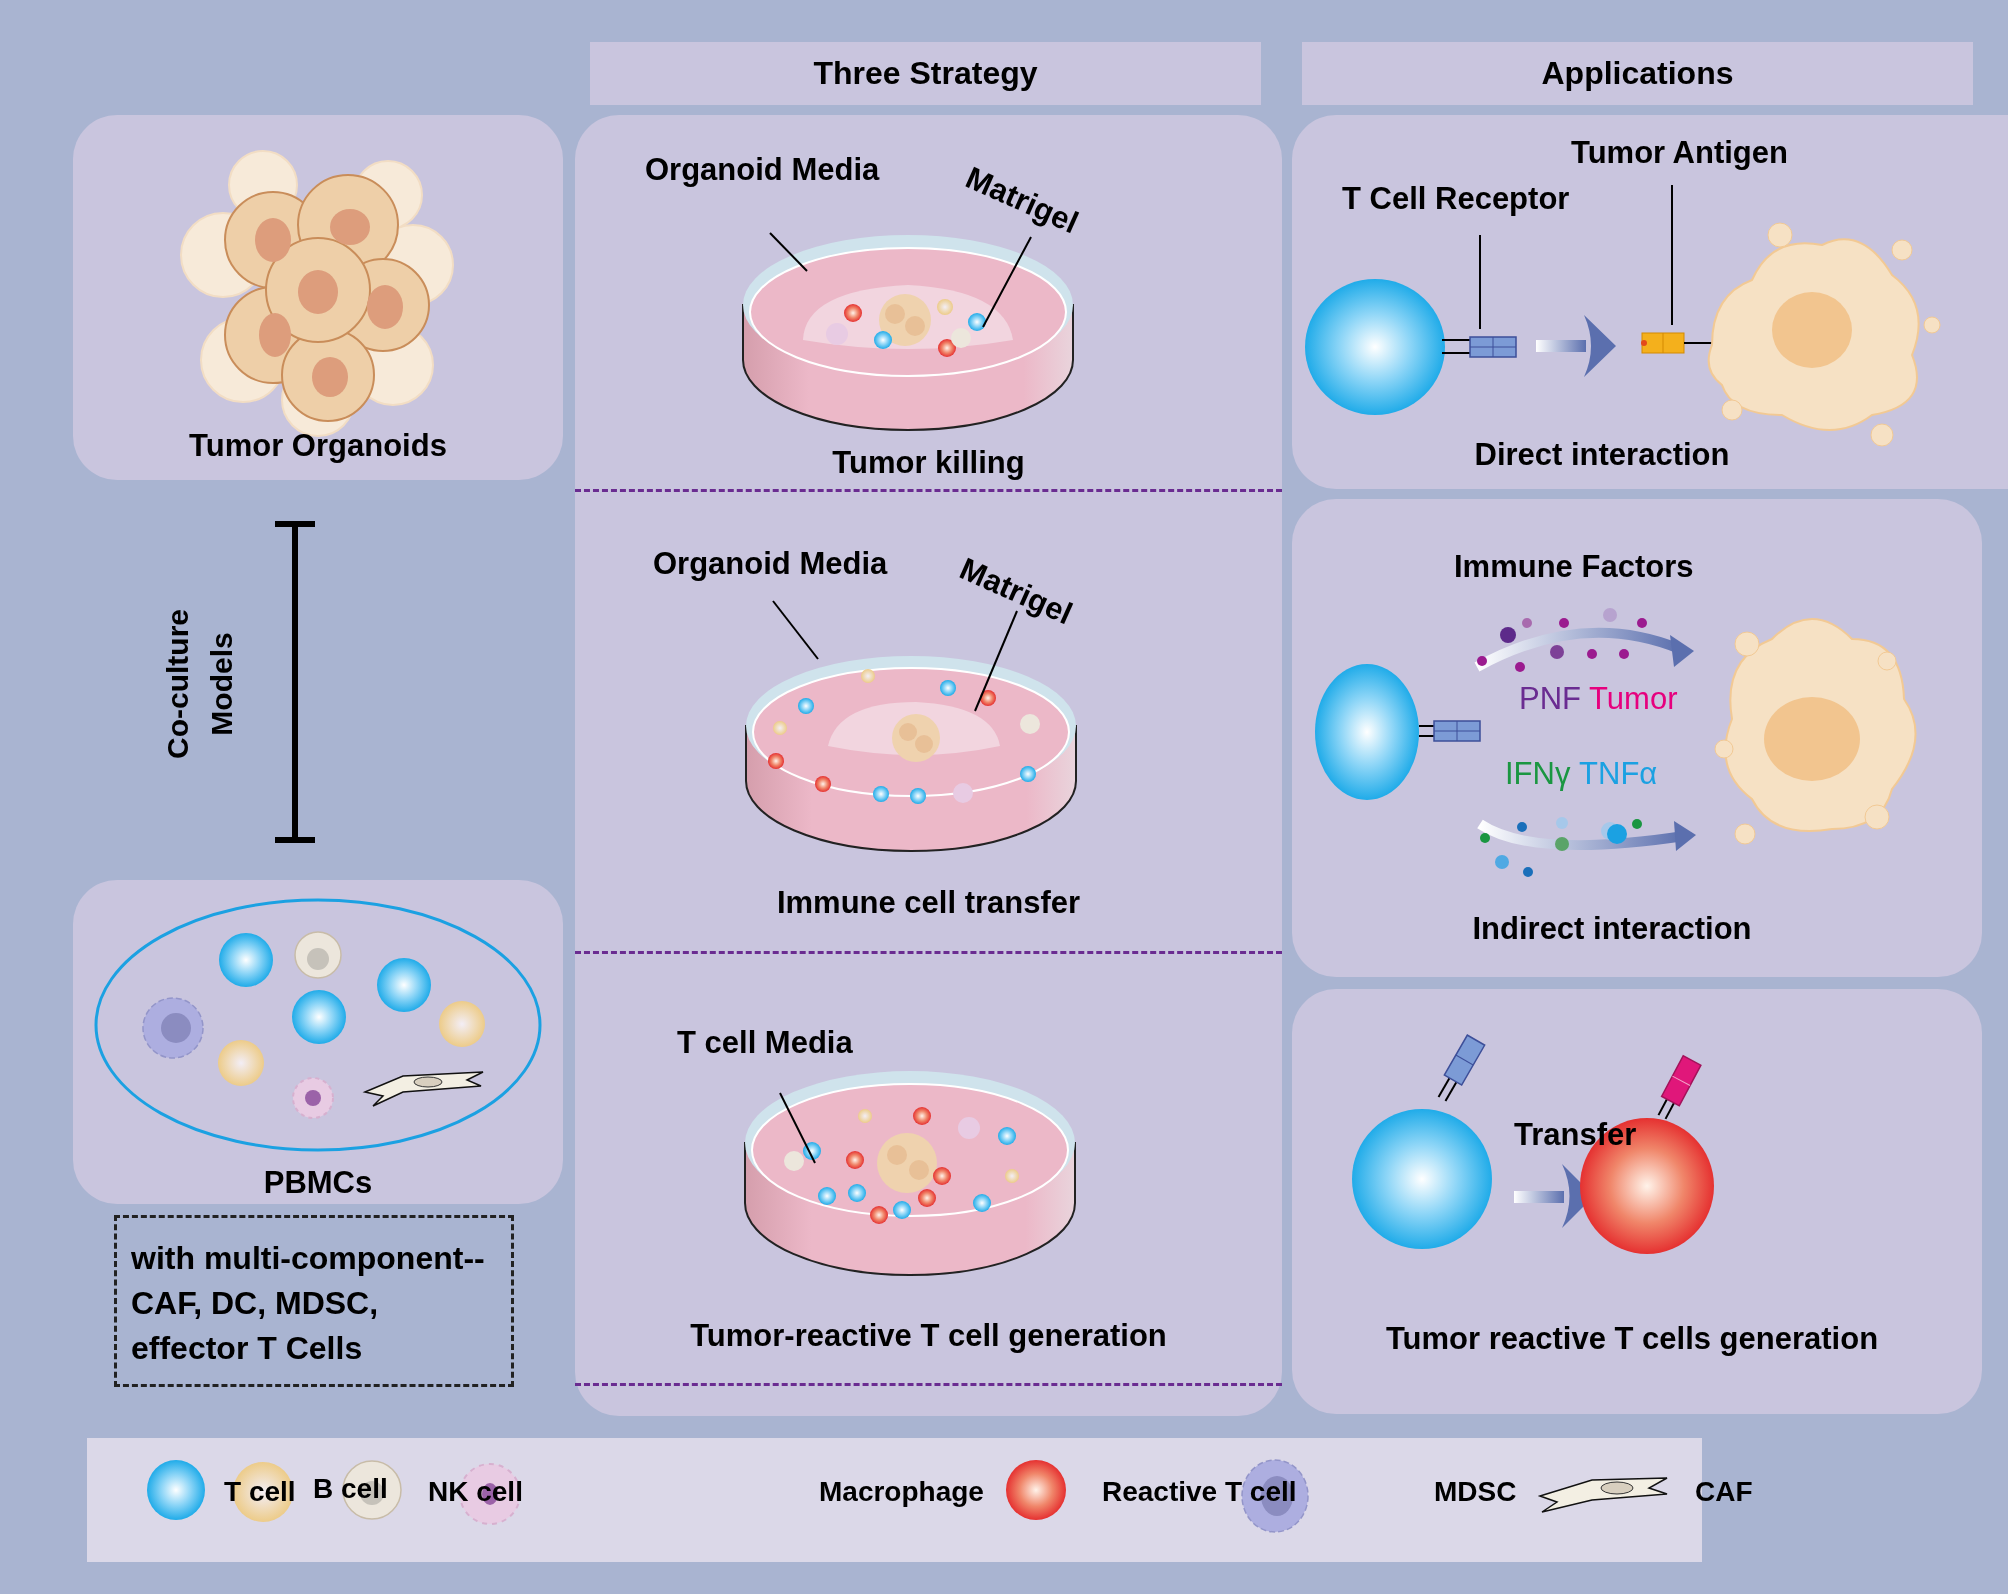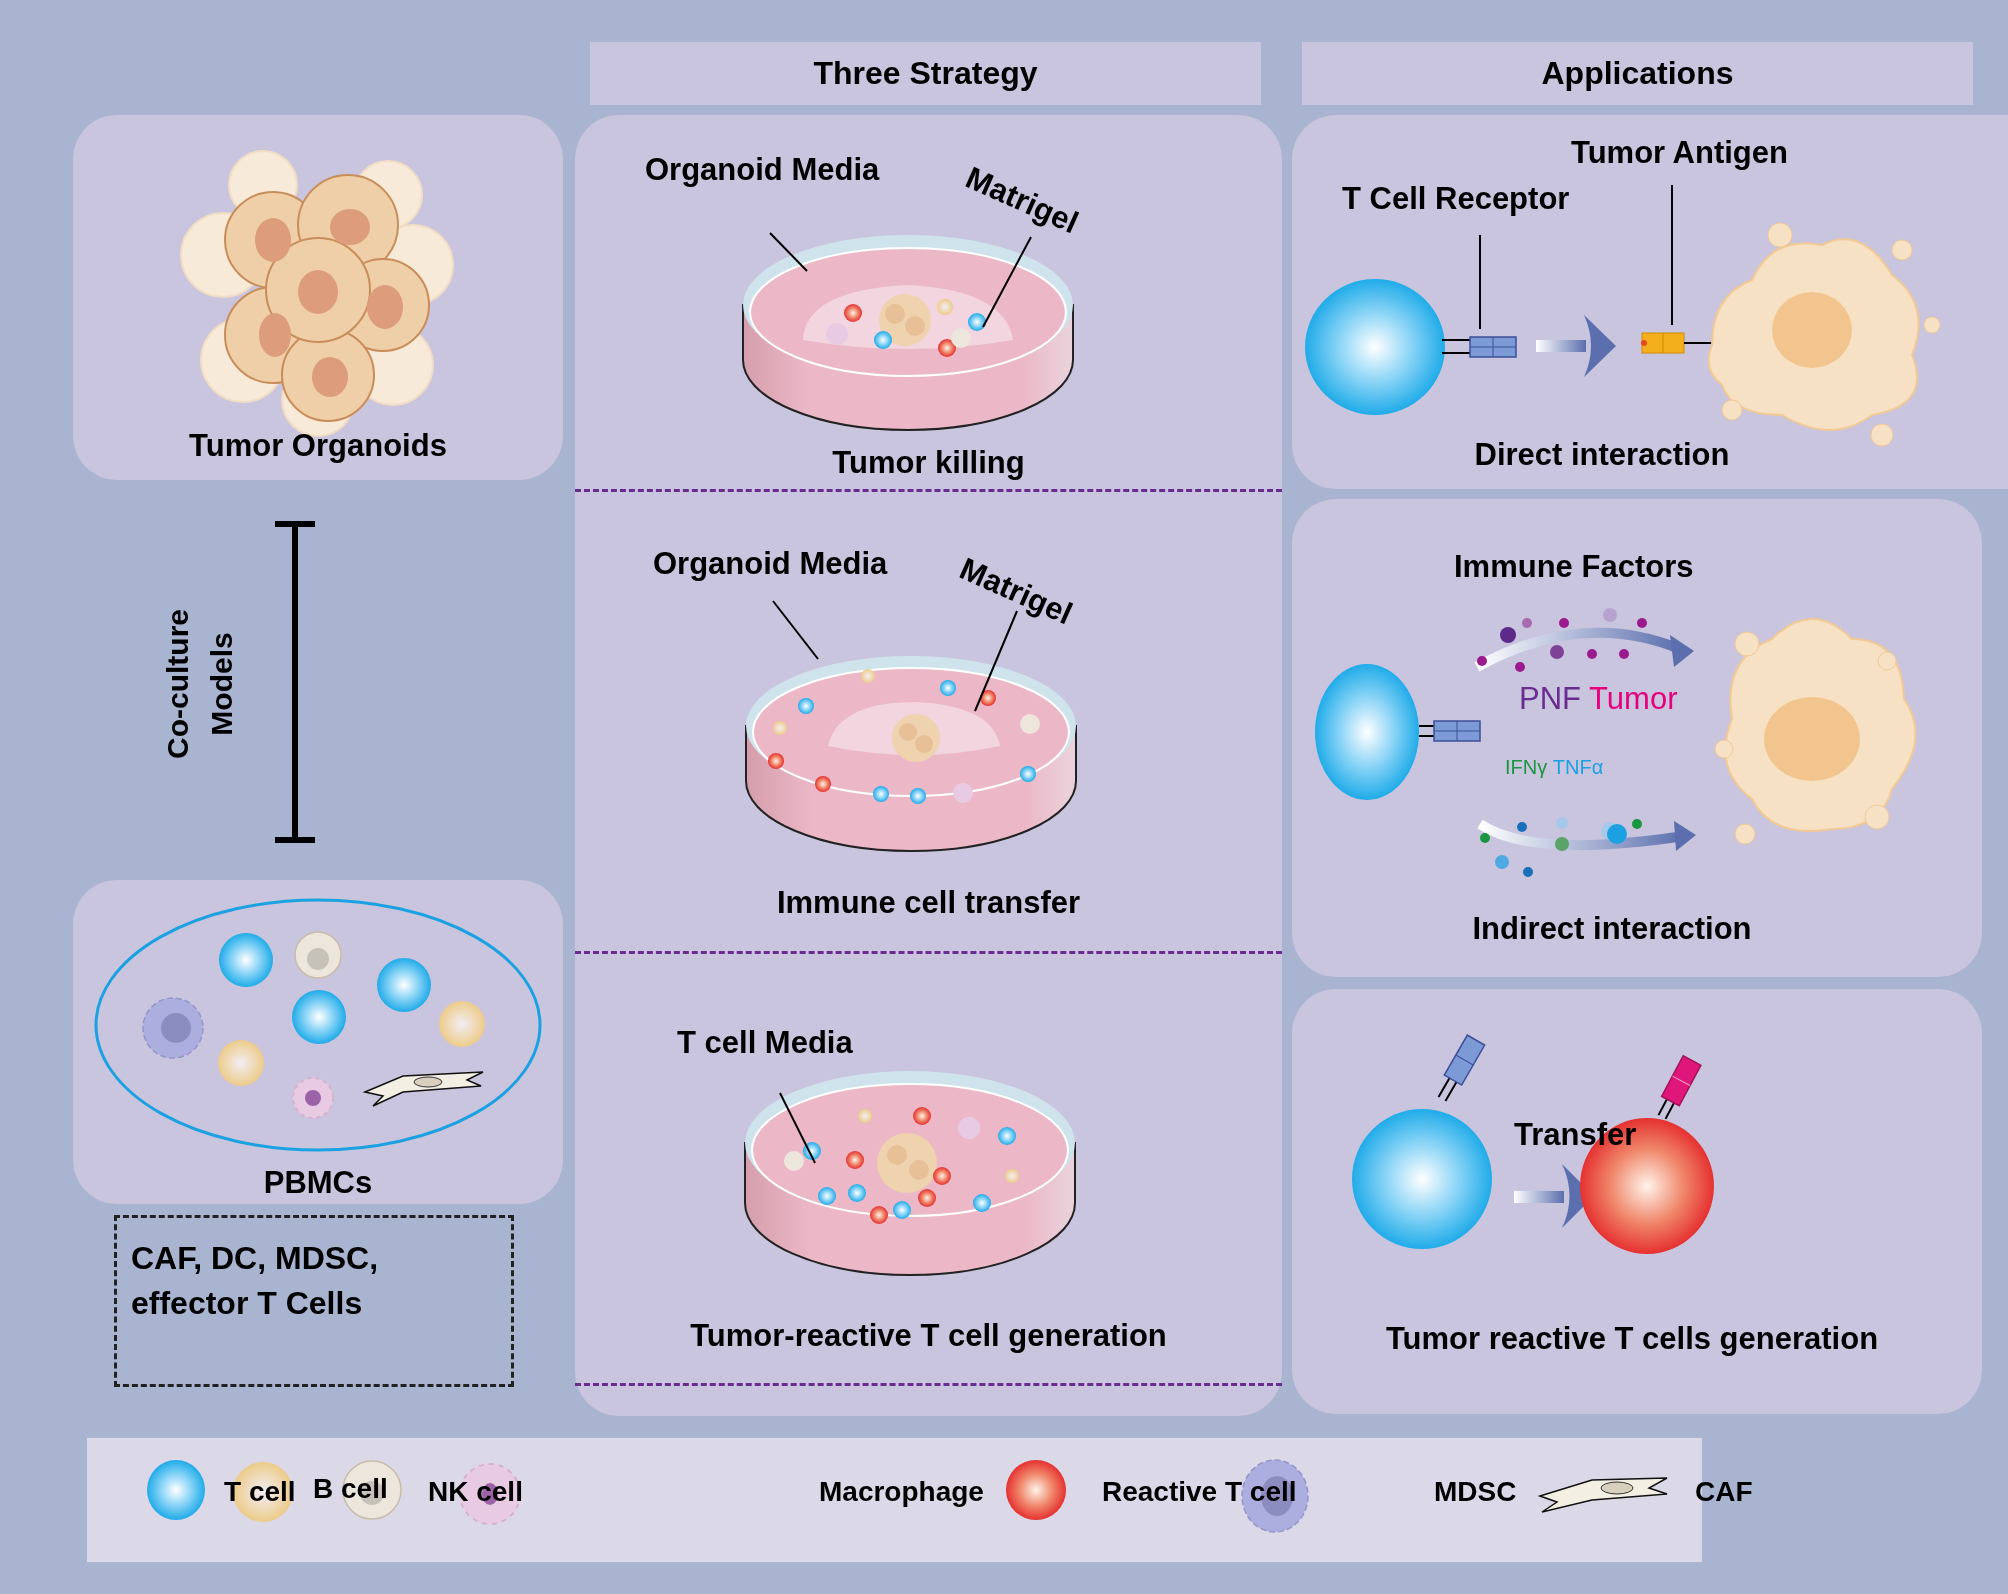--- a/index.html
+++ b/index.html
@@ -116,20 +116,21 @@
       </g>
     <g>
         <path d="M292 212 L330 196 L410 192 L394 200 L408 206 L330 212 L300 226 L310 216 Z" fill="#f3efe3" stroke="#111" stroke-width="1.5"></path>
         <ellipse cx="355" cy="202" rx="14" ry="5" fill="#d8cfbf" stroke="#333" stroke-width="1"></ellipse>
       </g>
   </svg>
   <div class="lbl" style="left:0;width:100%;text-align:center;top:285px;">PBMCs</div>
 </div>
 
 <div class="notebox" style="left:114px;top:1215px;width:400px;height:172px;">
+  <div>with multi-component--</div>
   <div>CAF, DC, MDSC,</div>
   <div>effector T Cells</div>
 </div>
 
 <div class="panel" style="left:575px;top:115px;width:707px;height:1301px;">
 
   <div class="abs" style="left:0;top:0;width:707px;height:374px;">
     <svg style="left:160px;top:95px;" width="340" height="240">
       <path d="M8 95 L8 150 A165 70 0 0 0 338 150 L338 95 Z" fill="url(#gDish)" stroke="#222" stroke-width="2"></path>
       <ellipse cx="173" cy="95" rx="165" ry="70" fill="#cfe3ec"></ellipse>
@@ -313,21 +314,21 @@
         <circle cx="453" cy="335" r="10" fill="#f6e1c4" stroke="#f2c994"></circle>
         <circle cx="585" cy="318" r="12" fill="#f6e1c4" stroke="#f2c994"></circle>
         <circle cx="432" cy="250" r="9" fill="#f6e1c4" stroke="#f2c994"></circle>
       </g>
   </svg>
   <div class="lbl" style="left:162px;top:50px;">Immune Factors</div>
   <div class="abs" style="left:227px;top:182px;font-size:31px;white-space:nowrap;">
     <span style="color:#6a2c91;">PNF</span>
     <span style="color:#e6007e;">Tumor</span>
   </div>
-  <div class="abs" style="left:213px;top:257px;font-size:20px;white-space:nowrap;">
+  <div class="abs" style="left:213px;top:257px;font-size:31px;white-space:nowrap;">
     <span style="color:#1a9641;">IFNγ</span>
     <span style="color:#1ba1e2;">TNFα</span>
   </div>
   <div class="lbl" style="left:0;width:640px;text-align:center;top:412px;">Indirect interaction</div>
 </div>
 
 <div class="panel" style="left:1292px;top:989px;width:690px;height:425px;">
   <svg style="left:0;top:0;" width="690" height="425">
     <ellipse cx="130" cy="190" rx="70" ry="70" fill="url(#gT)"></ellipse>
     <g transform="translate(150,110) rotate(-60)">

